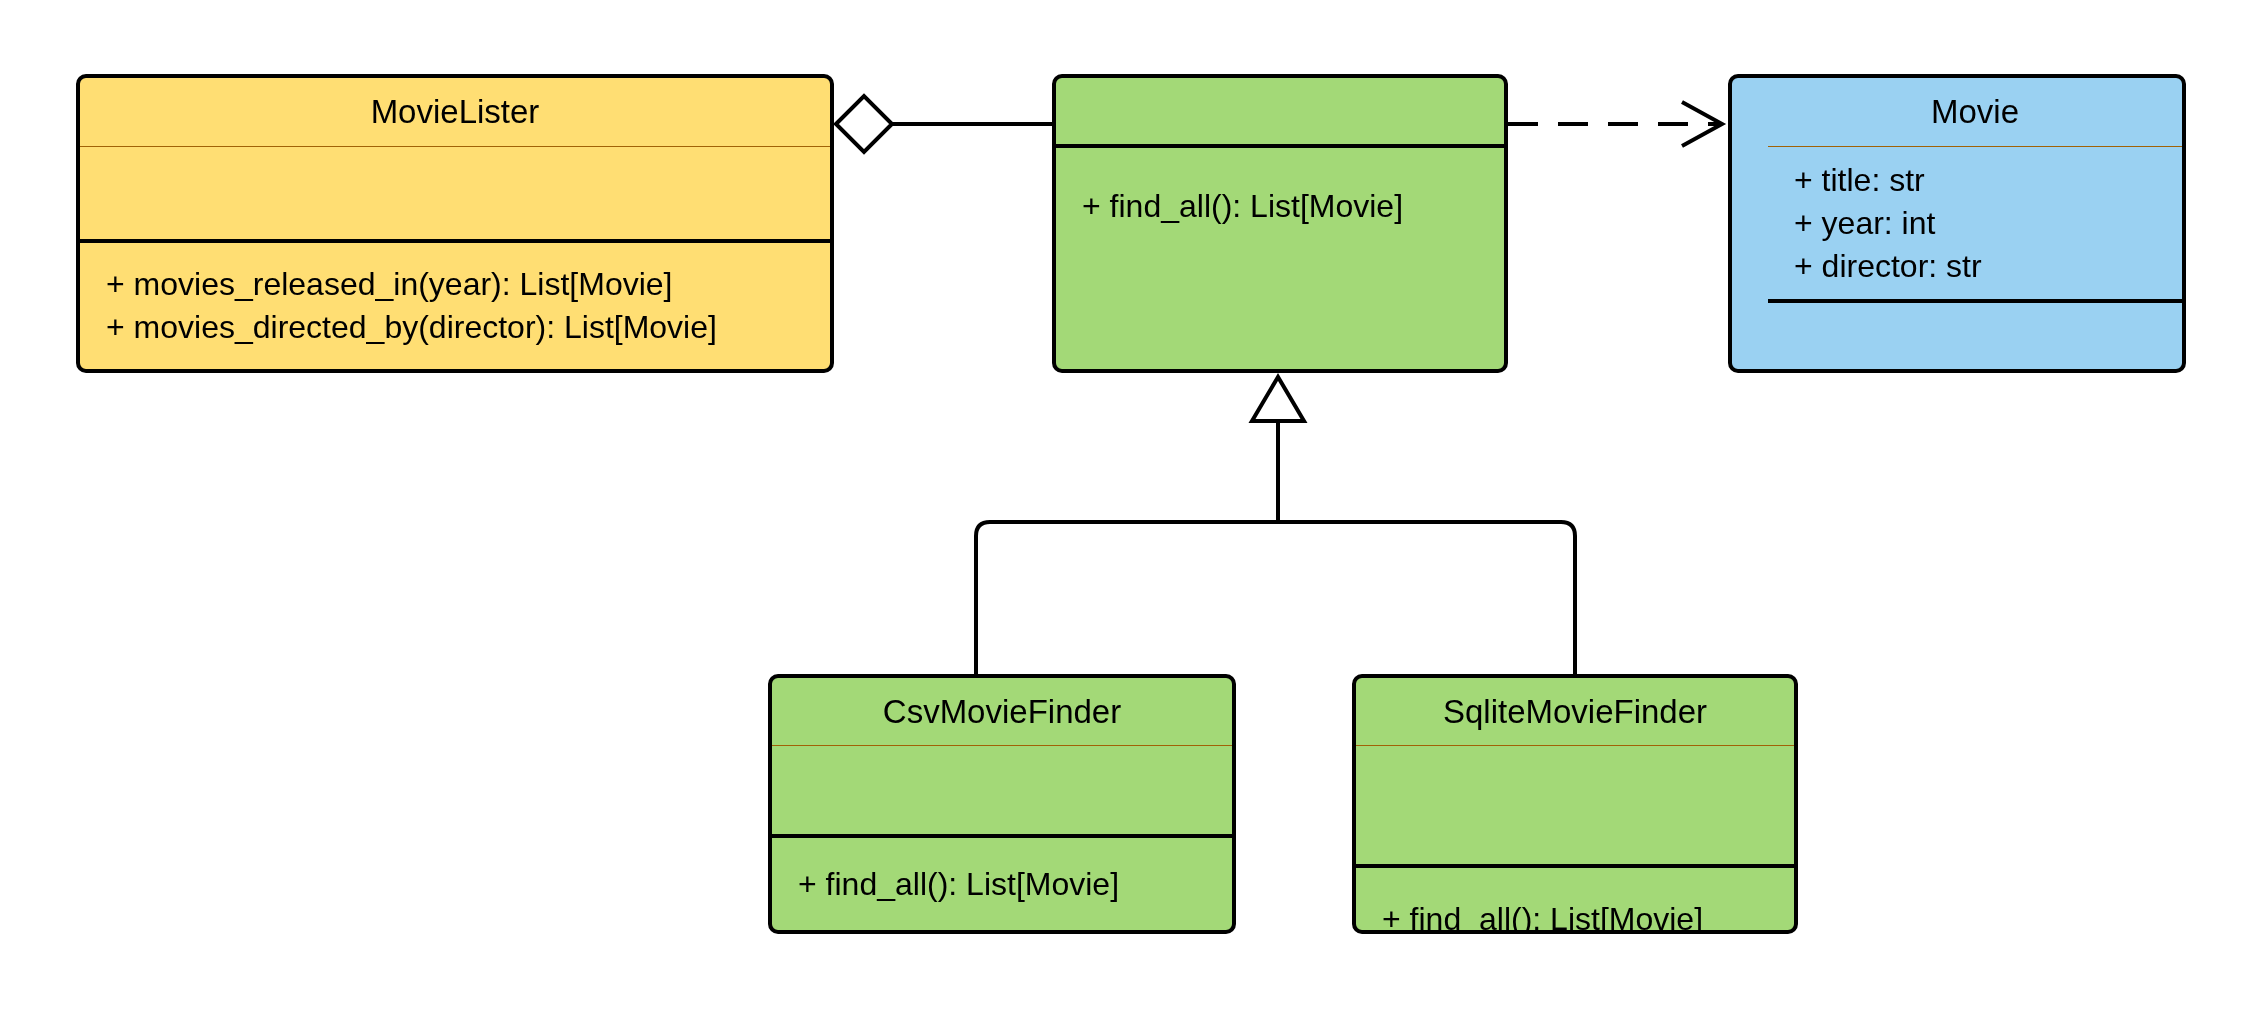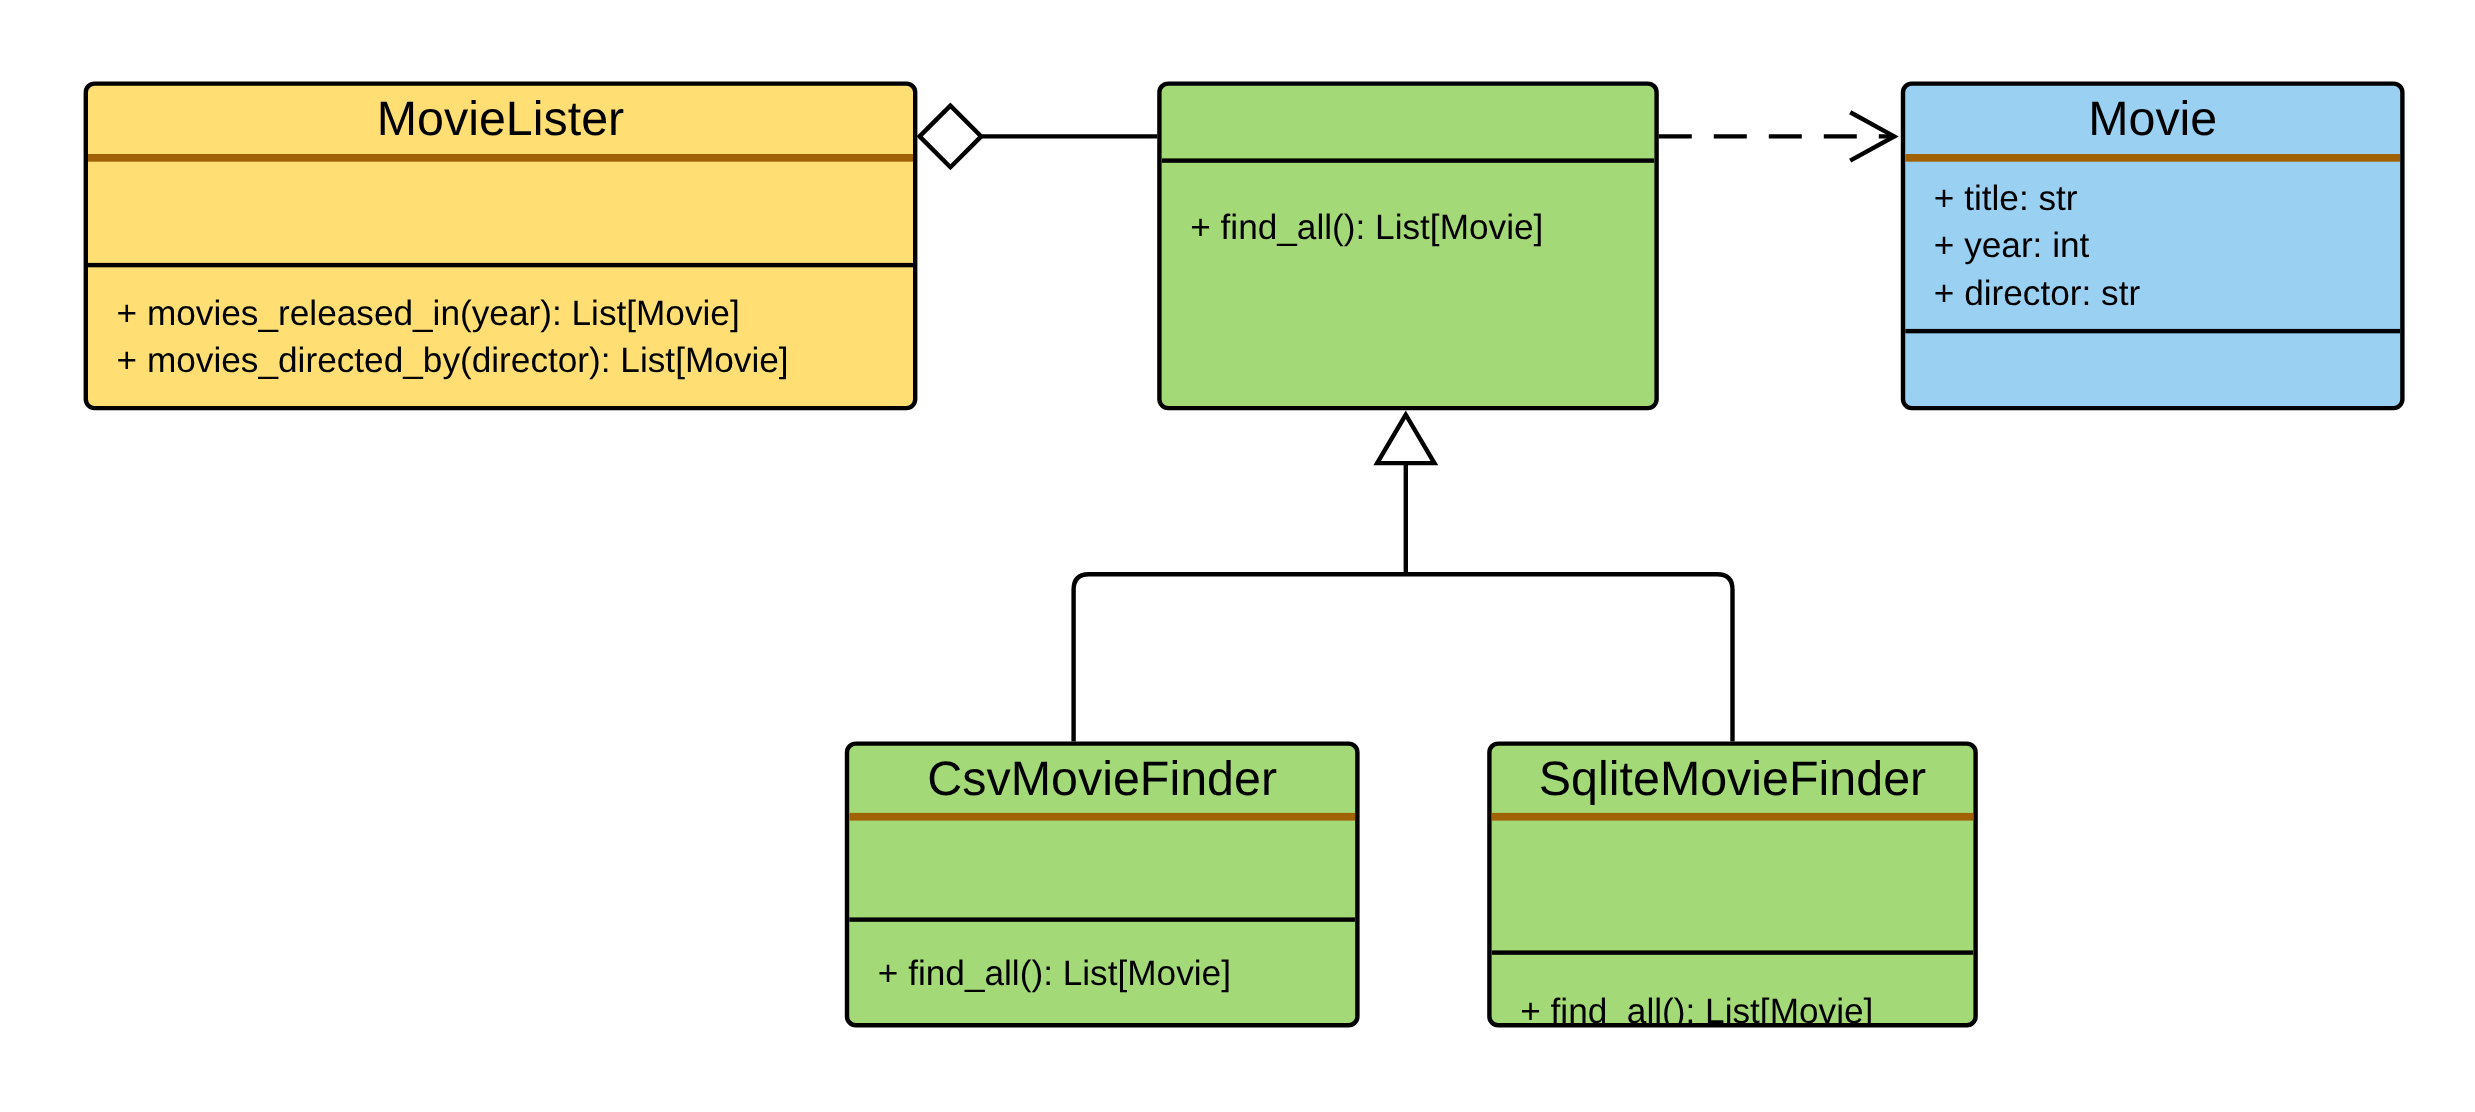--- a/index.html
+++ b/index.html
@@ -21,22 +21,22 @@
     display: grid;
     border: 4px solid #000000;
     border-radius: 10px;
     box-sizing: border-box;
     overflow: hidden;
   }
   .uml-title {
     display: flex;
     align-items: center;
     justify-content: center;
-    font-size: 44px;
-    border-bottom: 7px solid #a16207;
+    font-size: 33px;
+    border-bottom: 1px solid #a16207;
     box-sizing: border-box;
   }
   .uml-attrs {
     border-bottom: 4px solid #000000;
     box-sizing: border-box;
     display: flex;
     flex-direction: column;
     justify-content: center;
   }
   .uml-methods {
@@ -48,21 +48,21 @@
   .uml-member {
     font-size: 32px;
     line-height: 43px;
     padding-left: 26px;
     padding-right: 10px;
     white-space: nowrap;
   }
   
   #box-movielister   { left: 76px;   top: 74px;  width: 758px; height: 299px; grid-template-rows: 69px 96px 1fr; }
   #box-moviefinder   { left: 1052px; top: 74px;  width: 456px; height: 299px; grid-template-rows: 70px 116px 1fr; }
-  #box-movie         { left: 1728px; top: 74px;  width: 458px; height: 299px; grid-template-rows: 69px 156px 1fr; }
+  #box-movie         { left: 1728px; top: 74px;  width: 458px; height: 299px; grid-template-rows: 69px 156px 1fr; padding-left: 36px; }
   #box-csvfinder     { left: 768px;  top: 674px; width: 468px; height: 260px; grid-template-rows: 68px 92px 1fr; }
   #box-sqlitefinder  { left: 1352px; top: 674px; width: 446px; height: 260px; grid-template-rows: 68px 92px 1fr; }
 </style>
 </head>
 <body>
 
 <div class="canvas">
 
   <svg class="connector-layer" viewBox="0 0 2250 1011">
 

